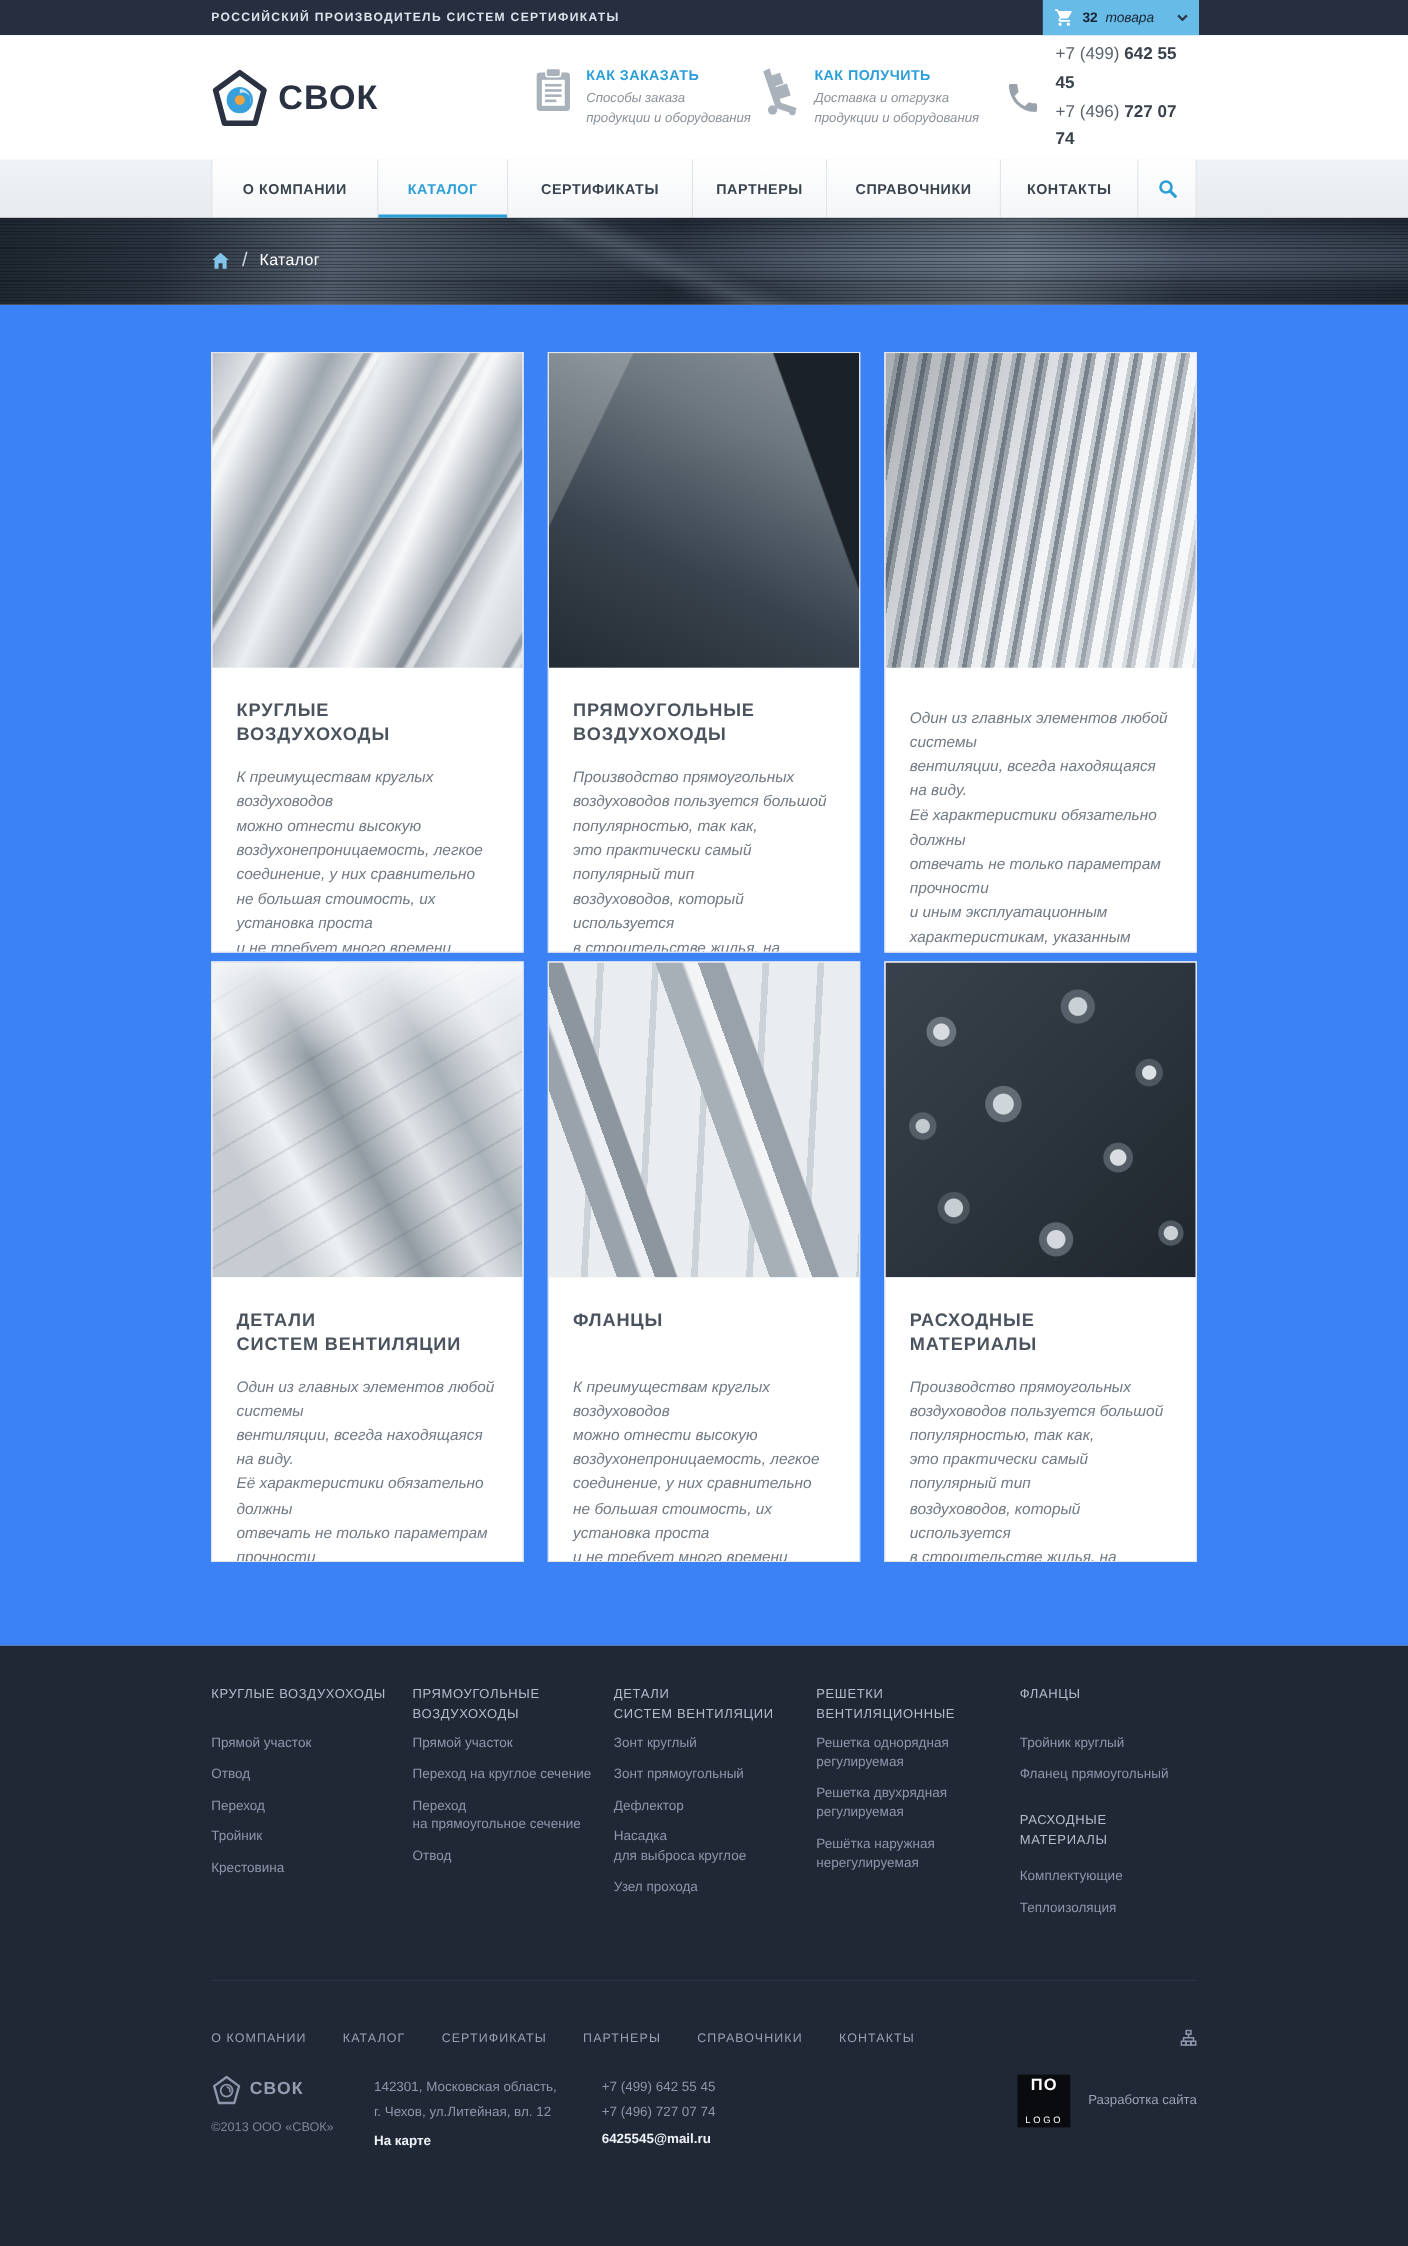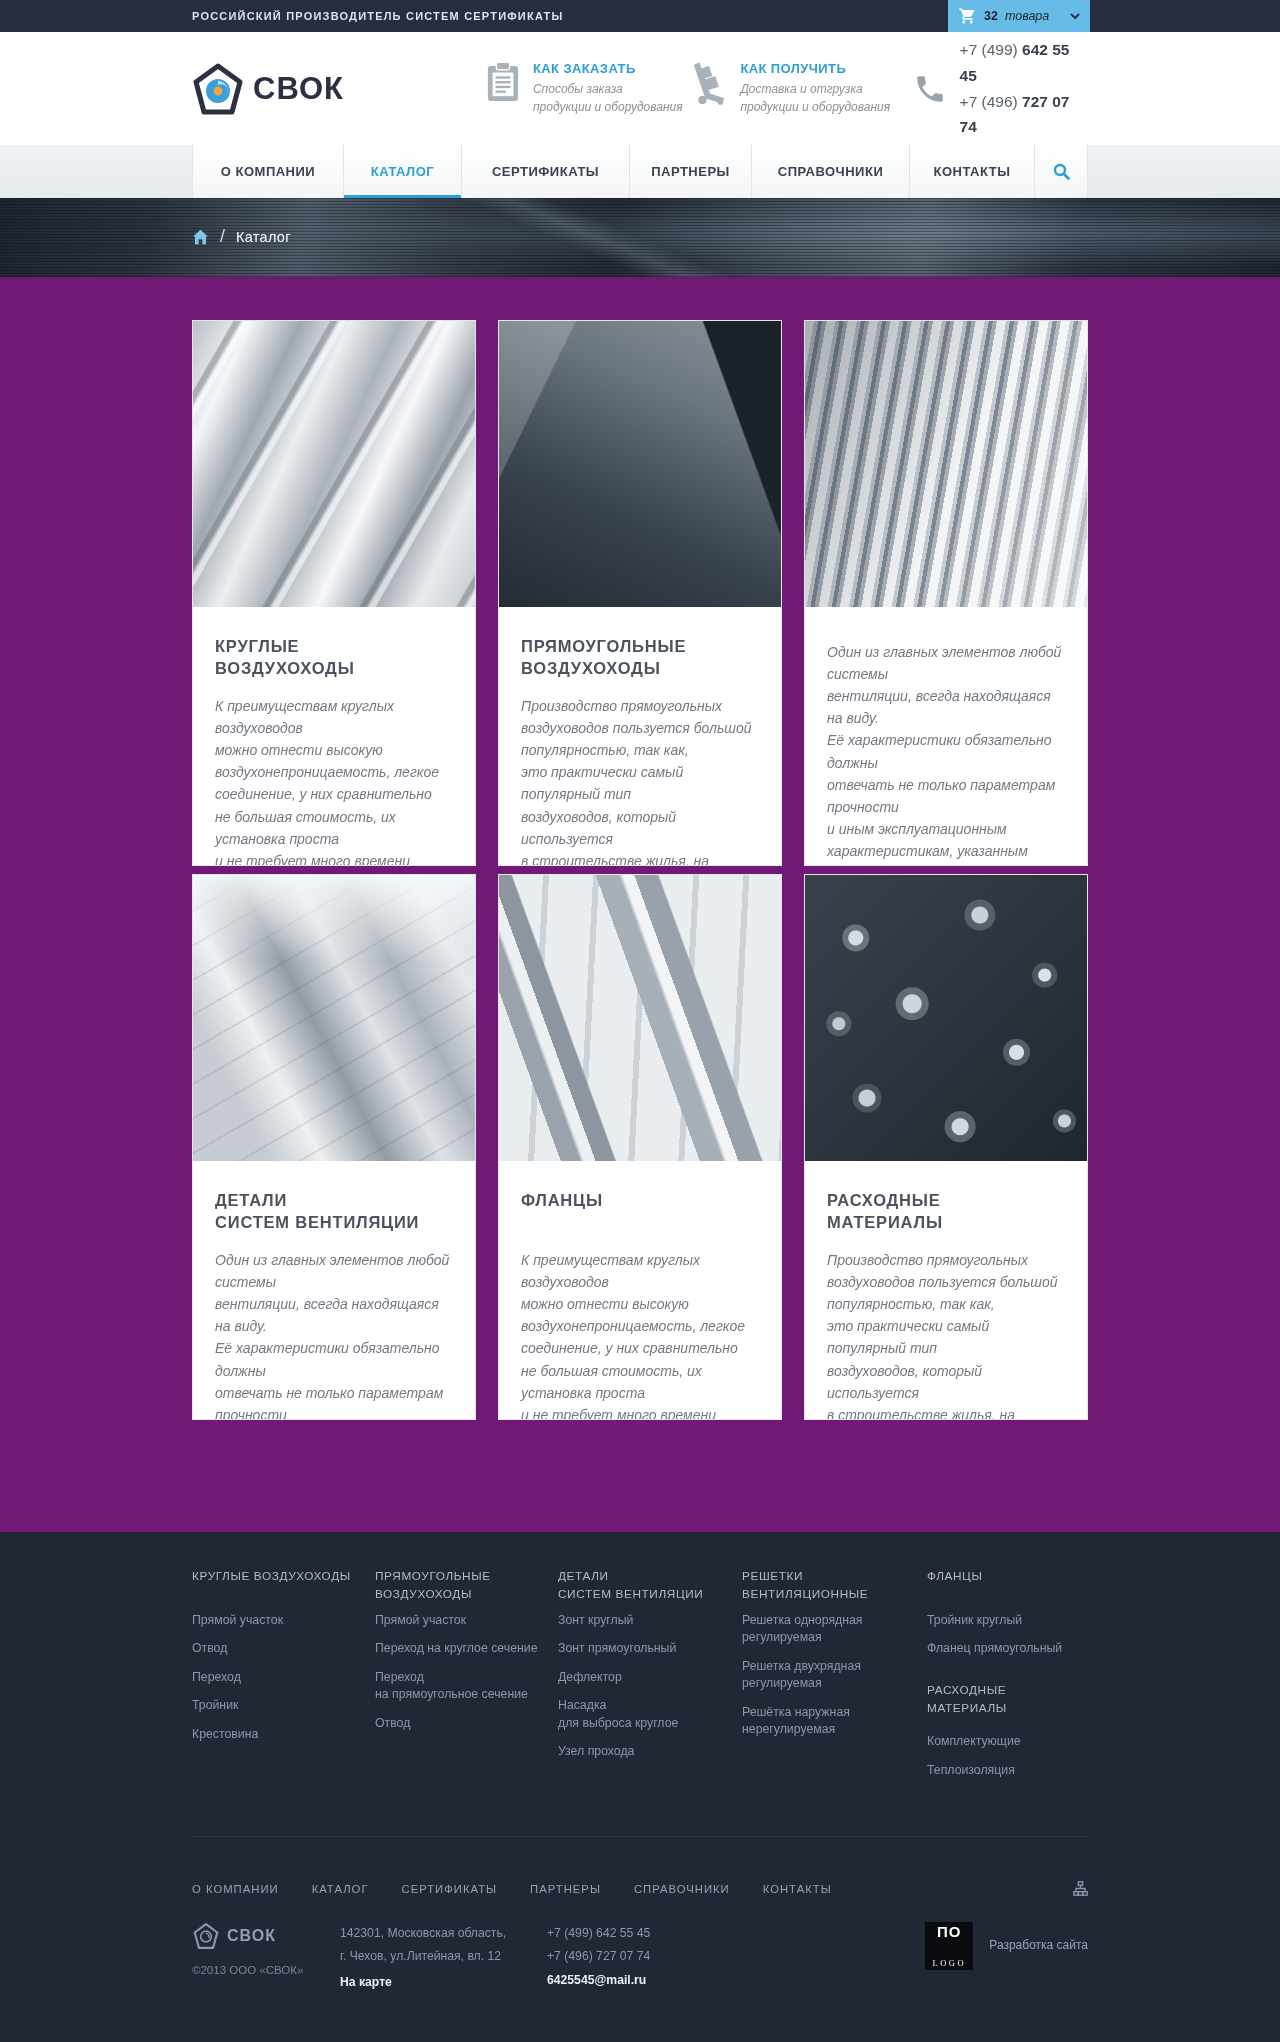--- a/index.html
+++ b/index.html
@@ -53,21 +53,21 @@
       linear-gradient(23deg, transparent 44%, rgba(190,205,220,.18) 47%, transparent 50%),
       linear-gradient(100deg,#1e2631 0%,#2a333f 12%,#515d6a 24%,#333d49 36%,#222a36 48%,#434f5b 62%,#57636f 72%,#2c3542 84%,#1f2733 100%);
   }
   .hero::after { content:""; position:absolute; inset:0;
       background:repeating-linear-gradient(180deg, rgba(8,12,18,.35) 0 1px, transparent 1px 3px); }
   .breadcrumb { display:flex; align-items:center; gap:11px; padding-top:28px; position:relative; z-index:2; }
   .bc-sep { font-size:18px; color:#cdd6e0; }
   .bc-current { font-size:14.5px; color:#ffffff; letter-spacing:.3px; }
 
   
-  .main { background:#701a75; padding:43px 0 112px; }
+  .main { background:#3b82f6; padding:43px 0 76px; }
   .grid { display:flex; flex-wrap:wrap; column-gap:22px; row-gap:8px; }
   .card { width:284px; height:546px; background:#ffffff; border:1px solid #e2e6e9; overflow:hidden; cursor:pointer; }
   .card-img { width:100%; height:286px; }
   .card-text { padding:28px 22px 0; }
   .card-title { height:54px; font-size:16.5px; font-weight:bold; color:#4b545e; letter-spacing:.8px; line-height:1.35; }
   .card-title span { display:block; }
   .card-body { margin-top:6px; font-size:14px; color:#717a83; line-height:1.58;font-style:italic; }
 
   .art1 { background:
       repeating-linear-gradient(120deg, rgba(120,130,140,0) 0 34px, rgba(100,110,120,.45) 36px 40px, rgba(255,255,255,.6) 44px 48px, rgba(120,130,140,0) 50px 84px),
@@ -118,21 +118,21 @@
   .flogo-text { font-size:16px; font-weight:bold; color:#939db0; letter-spacing:1px; }
   .copyright { margin-top:14px; font-size:11.5px; color:#7b8496; }
   .c-address { width:207px; font-size:12.2px; color:#8d97ab; line-height:1.85; }
   .c-address .map { display:inline-block; margin-top:4px; font-weight:bold; color:#eef1f5; font-size:12.2px; }
   .c-phones { flex:1; font-size:12.2px; color:#8d97ab; line-height:1.85; }
   .c-phones .email { display:inline-block; margin-top:2px; font-weight:bold; color:#eef1f5; }
   .c-dev { display:flex; gap:16px; align-items:flex-start; }
   .dev-box { width:48px; height:48px; background:#0a0b0e; display:flex; flex-direction:column;
              align-items:center; justify-content:center; cursor:pointer; }
   .dev-box .po { color:#ffffff; font-weight:bold; font-size:15px; letter-spacing:1px; line-height:1; }
-  .dev-box .lg { color:#ffffff; font-size:8.5px; letter-spacing:2.5px; margin-top:20px; line-height:1;font-family:Liberation Serif, serif; }
+  .dev-box .lg { color:#ffffff; font-size:8.5px; letter-spacing:2.5px; margin-top:20px; line-height:1; }
   .dev-label { font-size:12px; color:#9aa4b6; margin-top:16px; }
 </style>
 </head>
 <body>
 
 <div>
 
   <div class="topbar">
     <div class="container topbar-inner">
       <span class="tagline">РОССИЙСКИЙ ПРОИЗВОДИТЕЛЬ СИСТЕМ СЕРТИФИКАТЫ</span>

